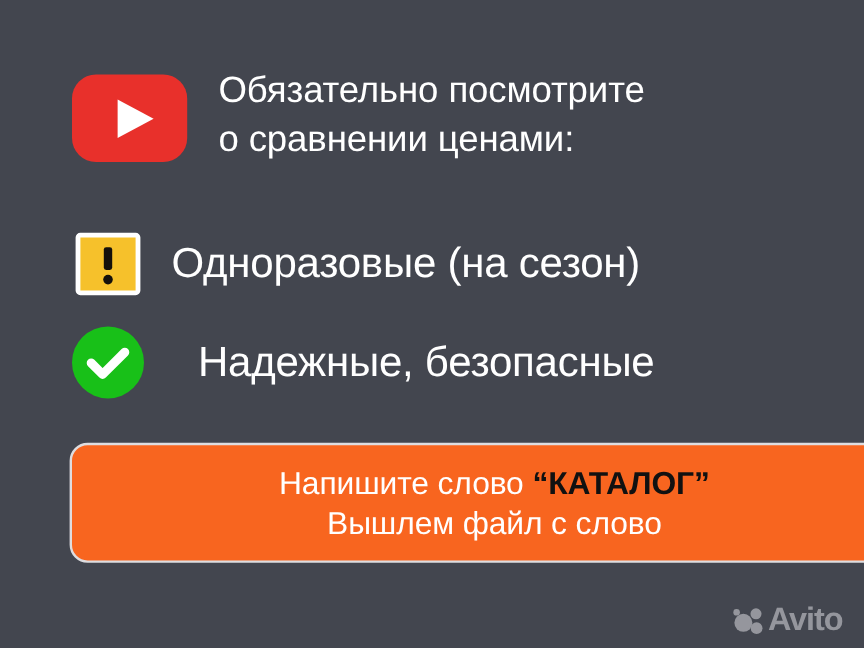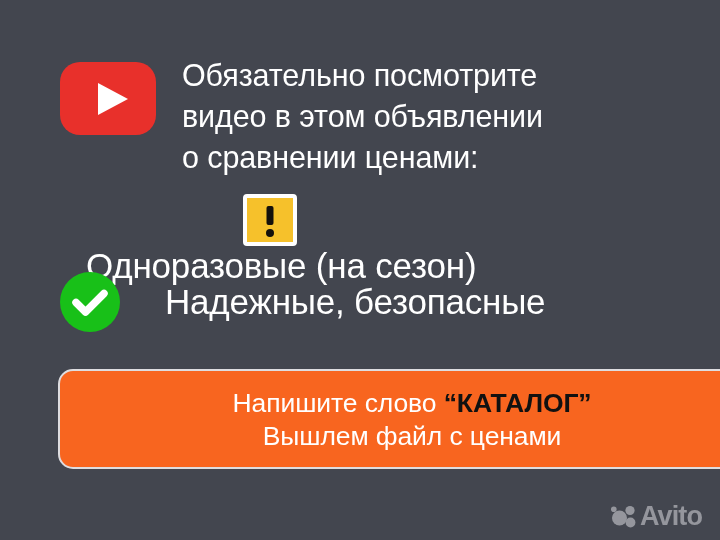--- a/index.html
+++ b/index.html
@@ -60,21 +60,21 @@
   }
   .headline .ln { display: block; }
 
   
   .bullet-row {
     position: absolute;
     display: flex;
     align-items: center;
     left: 60px;
   }
-  #bullet-warning { top: 194px; flex-direction: column; }
+  #bullet-warning { top: 194px; }
   #bullet-check   { top: 272px; gap: 19px; }
 
   .bullet-text {
     color: #FFFFFF;
     font-size: 35px;
     line-height: 40px;
     white-space: nowrap;
     margin-left: 26px;
     letter-spacing: -0.2px;
   }
@@ -159,21 +159,21 @@
     letter-spacing: -0.1px;
     margin-top: 1px;
   }
 
   
   #avito-watermark {
     position: absolute;
     right: 18px;
     bottom: 10px;
     display: flex;
-    align-items: center;
+    align-items: flex-end;
     gap: 3px;
     opacity: 0.55;
   }
   #avito-watermark .mark { display:block; }
   #avito-watermark .wordmark {
     color: #D8D9DD;
     font-size: 27px;
     font-weight: bold;
     letter-spacing: -0.9px;
     line-height: 27px;
@@ -183,21 +183,20 @@
 <body>
 
 <div id="ad">
 
   <div class="header-row">
     <div class="yt-icon">
       <span class="play"></span>
     </div>
     <div class="headline">
       <span class="ln">Обязательно посмотрите</span>
-      <span class="ln">видео в этом объявлении</span>
       <span class="ln">о сравнении ценами:</span>
     </div>
   </div>
 
   <div class="bullet-row" id="bullet-warning">
     <div class="warn-icon">
       <span class="bang-bar"></span>
       <span class="bang-dot"></span>
     </div>
     <div class="bullet-text">Одноразовые (на сезон)</div>
@@ -207,21 +206,21 @@
     <div class="check-icon">
       <svg width="60" height="60" viewBox="0 0 60 60">
         <path d="M16 30.5 L25.5 40 L44 21.5" fill="none" stroke="#FFFFFF" stroke-width="7.5" stroke-linecap="round" stroke-linejoin="round"></path>
       </svg>
     </div>
     <div class="bullet-text">Надежные, безопасные</div>
   </div>
 
   <div id="cta-button">
     <div class="cta-line1"><span>Напишите слово </span><span class="kw"><span>“</span><span>КАТАЛОГ</span><span>”</span></span></div>
-    <div class="cta-line2">Вышлем файл с ценами</div>
+    <div class="cta-line2">Вышлем файл с слово</div>
   </div>
 
   <div id="avito-watermark">
     <svg class="mark" width="26" height="24" viewBox="0 0 26 24">
       <circle cx="8.5" cy="13" r="7.5" fill="#D8D9DD"></circle>
       <circle cx="19" cy="5.5" r="4.6" fill="#D8D9DD"></circle>
       <circle cx="2.8" cy="4.2" r="2.8" fill="#D8D9DD"></circle>
       <circle cx="19.5" cy="17.5" r="4.9" fill="#D8D9DD"></circle>
     </svg>
     <span class="wordmark">Avito</span>

